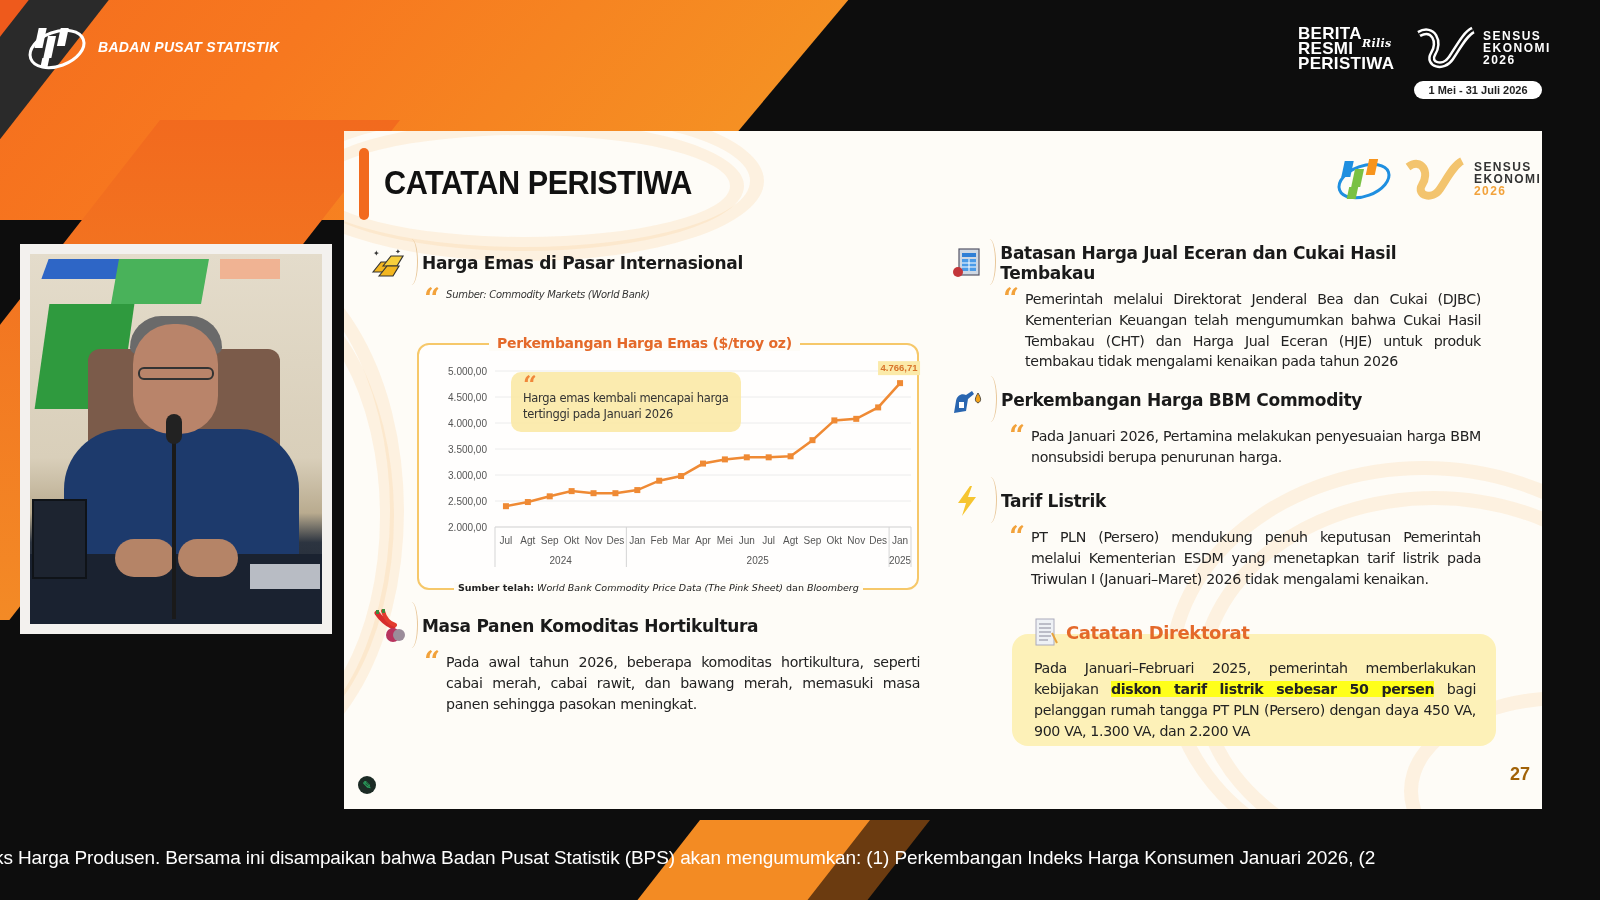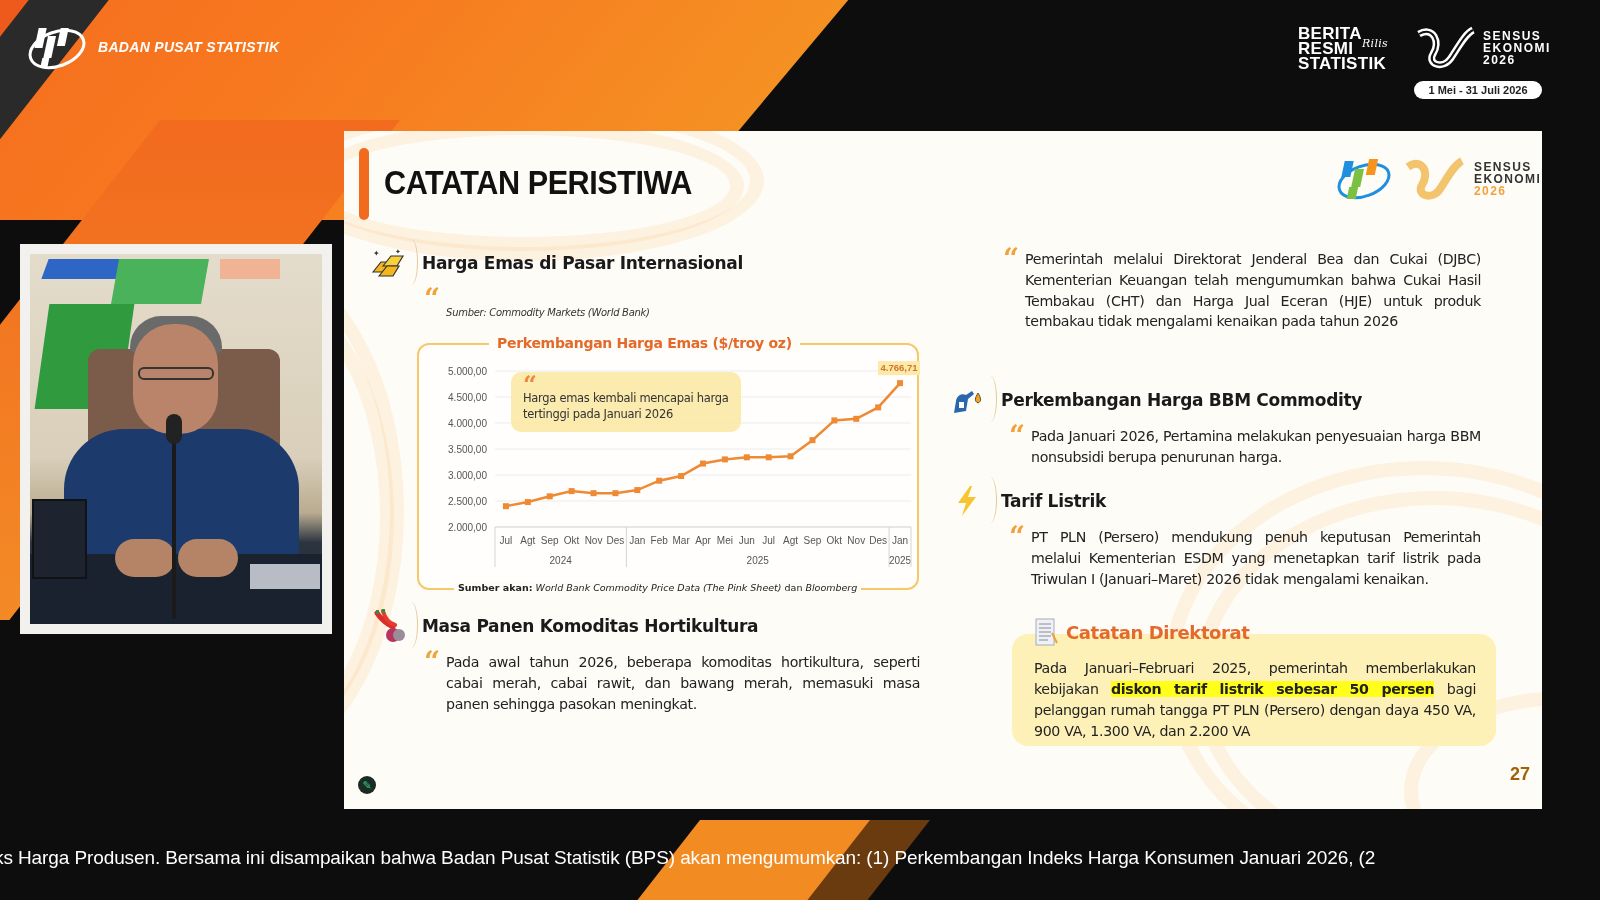--- a/index.html
+++ b/index.html
@@ -14,21 +14,21 @@
   .s3 { left: -120px; top: 0; width: 200px; height: 560px; background: #ee5a1c; transform: skewX(-38deg); }
   .s4 { left: 160px; top: 120px; width: 240px; height: 500px; background: linear-gradient(180deg,#f26a1e,#f38a26); transform: skewX(-38deg); }
   .s5 { left: 700px; top: 820px; width: 180px; height: 80px; background: #f38b23; transform: skewX(-38deg); }
   .s6 { left: 870px; top: 820px; width: 60px; height: 80px; background: #6b3b10; transform: skewX(-38deg); }
 
   
   .bps-logo { position: absolute; left: 26px; top: 22px; display: flex; align-items: center; gap: 10px; }
   .bps-mark { width: 62px; height: 50px; }
   .bps-name { color: #fff; font-weight: bold; font-style: italic; font-size: 14px; letter-spacing: 0.3px; }
   .brs { position: absolute; left: 1290px; top: 26px; color: #fff; font-weight: bold; font-size: 17px; line-height: 15px; letter-spacing: 0.3px; margin-left: 8px; }
-  .brs .rilis { position: absolute; left: 64px; top: 10px; font-style: italic; font-weight: normal; font-size: 11px; font-family: "DejaVu Serif", serif; }
+  .brs .rilis { position: absolute; left: 64px; top: 10px; font-style: italic; font-weight: bold; font-size: 11px; font-family: "DejaVu Serif", serif; }
   .se-top { position: absolute; left: 1415px; top: 24px; display: flex; align-items: center; gap: 6px; }
   .se-top .txt { color: #fff; font-size: 12px; line-height: 12px; letter-spacing: 1.5px; font-weight: bold; }
   .date-pill { position: absolute; left: 1414px; top: 81px; width: 128px; height: 18px; border-radius: 9px; background: #fff; color: #222; font-size: 11px; font-weight: bold; text-align: center; line-height: 18px; }
 
   
   .cam { position: absolute; left: 20px; top: 244px; width: 312px; height: 390px; background: #f3f1ee; padding: 10px; }
   .cam-inner { position: relative; width: 100%; height: 100%; overflow: hidden; background: linear-gradient(180deg,#e4dccb 0%,#d9cfba 55%,#b9ab8f 70%,#2c3440 78%,#1b2330 100%); }
   .cam .wall-blue { position: absolute; left: 15px; top: 5px; width: 90px; height: 20px; background: #2e66c6; transform: skewX(-20deg); }
   .cam .wall-green { position: absolute; left: 12px; top: 50px; width: 85px; height: 105px; background: #2f9a3e; transform: skewX(-8deg); }
   .cam .wall-green2 { position: absolute; left: 85px; top: 5px; width: 90px; height: 45px; background: #49b25a; transform: skewX(-10deg); }
@@ -55,21 +55,21 @@
   .slide-logos .txt .yr { color: #f2a23b; }
 
   .section { position: absolute; }
   .sec-head { display: flex; align-items: center; gap: 14px; }
   .sec-icon { width: 40px; height: 40px; display: flex; align-items: center; justify-content: center; position: relative; }
   .sec-icon::after { content: ""; position: absolute; right: -10px; top: -4px; width: 12px; height: 46px; border-right: 1.5px solid #e8c79a; border-radius: 0 50% 50% 0; }
   .sec-title { font-size: 17px; font-weight: bold; color: #1a1a1a; font-family: "DejaVu Sans", sans-serif; letter-spacing: -0.3px; }
   .sec-body { display: flex; gap: 6px; margin-top: 6px; }
   .quote { color: #f2a23b; font-size: 28px; font-weight: bold; line-height: 20px; height: 20px; font-family: "DejaVu Serif", serif; }
   .sec-text { font-size: 14.2px; color: #222; line-height: 20.8px; text-align: justify; font-family: "DejaVu Sans", sans-serif; letter-spacing: -0.35px; }
-  .source { font-size: 10px; font-style: italic; color: #333; margin-top: 18px; font-family: "DejaVu Sans", sans-serif; letter-spacing: -0.3px; }
+  .source { font-size: 10px; font-style: italic; color: #333; margin-top: 0; font-family: "DejaVu Sans", sans-serif; letter-spacing: -0.3px; }
 
   
   .chart-box { position: absolute; left: 73px; top: 212px; width: 502px; height: 247px; border: 2px solid #f6c86a; border-radius: 12px; background: rgba(255,255,255,0.7); }
   .chart-title { position: absolute; left: 70px; top: -10px; background: #fefcf7; padding: 0 8px; color: #e4692a; font-weight: bold; font-size: 14px; font-family: "DejaVu Sans", sans-serif; letter-spacing: -0.3px; }
   .chart-svg { position: absolute; left: 0; top: 0; }
   .chart-callout { position: absolute; left: 92px; top: 27px; width: 230px; height: 60px; background: #fbeaa9; border-radius: 10px; padding: 4px 12px; opacity: 0.92; }
   .chart-callout .q { color: #ef7d2a; font-size: 24px; font-weight: bold; font-family: "DejaVu Serif", serif; line-height: 18px; height: 14px; }
   .chart-callout .t { font-size: 11.5px; line-height: 16px; color: #222; font-family: "DejaVu Sans", sans-serif; letter-spacing: -0.3px; }
   .chart-source { position: absolute; left: 110px; top: 451px; font-size: 9.5px; color: #222; font-family: "DejaVu Sans", sans-serif; background: #fefcf7; padding: 0 4px; }
   .chart-source b { font-weight: bold; }
@@ -107,21 +107,21 @@
     <rect x="25" y="14" width="8" height="22" fill="#fff" transform="skewX(-12)"></rect>
     <rect x="36" y="6" width="8" height="18" fill="#fff" transform="skewX(-12)"></rect>
     <rect x="24" y="36" width="7" height="10" fill="#fff" transform="skewX(-12)"></rect>
   </svg>
   <span class="bps-name">BADAN PUSAT STATISTIK</span>
 </div>
 
 <div class="brs">
   <div>BERITA</div>
   <div>RESMI</div>
-  <div>STATISTIK</div>
+  <div>PERISTIWA</div>
   <span class="rilis">Rilis</span>
 </div>
 
 <div class="se-top">
   <svg width="62" height="48" viewBox="0 0 62 48">
     <path d="M4 10 C18 2 26 18 18 30 C12 40 28 46 36 34 C44 22 50 10 58 6" fill="none" stroke="#fff" stroke-width="7"></path>
     <path d="M4 10 C18 2 26 18 18 30 C12 40 28 46 36 34 C44 22 50 10 58 6" fill="none" stroke="#111" stroke-width="2"></path>
   </svg>
   <div class="txt">
     <div>SENSUS</div>
@@ -268,21 +268,21 @@
         <rect x="459.0526315789474" y="16.131079999999997" width="42" height="14" fill="#fbeaa9"></rect>
         <text x="480.0526315789474" y="26.131079999999997" text-anchor="middle" font-size="9.5" font-weight="bold" fill="#d8742a" font-family="Liberation Sans, sans-serif">4.766,71</text>
       </svg>
     <div class="chart-title">Perkembangan Harga Emas ($/troy oz)</div>
     <div class="chart-callout">
       <div class="q">“</div>
       <div class="t">Harga emas kembali mencapai harga tertinggi pada Januari 2026</div>
     </div>
   </div>
   <div class="chart-source">
-    <b>Sumber akan:</b>
+    <b>Sumber telah:</b>
     <i>World Bank Commodity Price Data (The Pink Sheet)</i><span> dan </span><i>Bloomberg</i>
   </div>
 
   <div class="section" style="left:24px; top:475px; width:560px;">
     <div class="sec-head">
       <div class="sec-icon">
         <svg width="34" height="34" viewBox="0 0 34 34">
           <path d="M6 4 C10 10 14 14 22 18" stroke="#d62d2d" stroke-width="5" fill="none" stroke-linecap="round"></path>
           <path d="M12 2 C14 10 18 14 24 16" stroke="#e33b2e" stroke-width="4" fill="none" stroke-linecap="round"></path>
           <circle cx="22" cy="26" r="7" fill="#b8335e"></circle>
@@ -293,20 +293,34 @@
       </div>
       <div class="sec-title">Masa Panen Komoditas Hortikultura</div>
     </div>
     <div class="sec-body" style="margin-left:56px; width:496px;">
       <div class="quote">“</div>
       <div class="sec-text">Pada awal tahun 2026, beberapa komoditas hortikultura, seperti cabai merah, cabai rawit, dan bawang merah, memasuki masa panen sehingga pasokan meningkat.</div>
     </div>
   </div>
 
   <div class="section" style="left:603px; top:112px; width:540px;">
+    <div class="sec-head">
+      <div class="sec-icon">
+        <svg width="34" height="34" viewBox="0 0 34 34">
+          <rect x="9" y="3" width="20" height="26" fill="#cfd8e3" stroke="#556" stroke-width="1.2"></rect>
+          <rect x="12" y="7" width="14" height="4" fill="#2f7fd6"></rect>
+          <rect x="12" y="13" width="14" height="12" fill="#4a9be8"></rect>
+          <line x1="12" y1="17" x2="26" y2="17" stroke="#fff"></line>
+            <line x1="12" y1="21" x2="26" y2="21" stroke="#fff"></line>
+            <line x1="19" y1="13" x2="19" y2="25" stroke="#fff"></line>
+          <circle cx="8" cy="26" r="5" fill="#c3363a"></circle>
+        </svg>
+      </div>
+      <div class="sec-title">Batasan Harga Jual Eceran dan Cukai Hasil Tembakau</div>
+    </div>
     <div class="sec-body" style="margin-left:56px; width:478px;">
       <div class="quote">“</div>
       <div class="sec-text">Pemerintah melalui Direktorat Jenderal Bea dan Cukai (DJBC) Kementerian Keuangan telah mengumumkan bahwa Cukai Hasil Tembakau (CHT) dan Harga Jual Eceran (HJE) untuk produk tembakau tidak mengalami kenaikan pada tahun 2026</div>
     </div>
   </div>
 
   <div class="section" style="left:603px; top:249px; width:540px;">
     <div class="sec-head">
       <div class="sec-icon">
         <svg width="34" height="34" viewBox="0 0 34 34">

